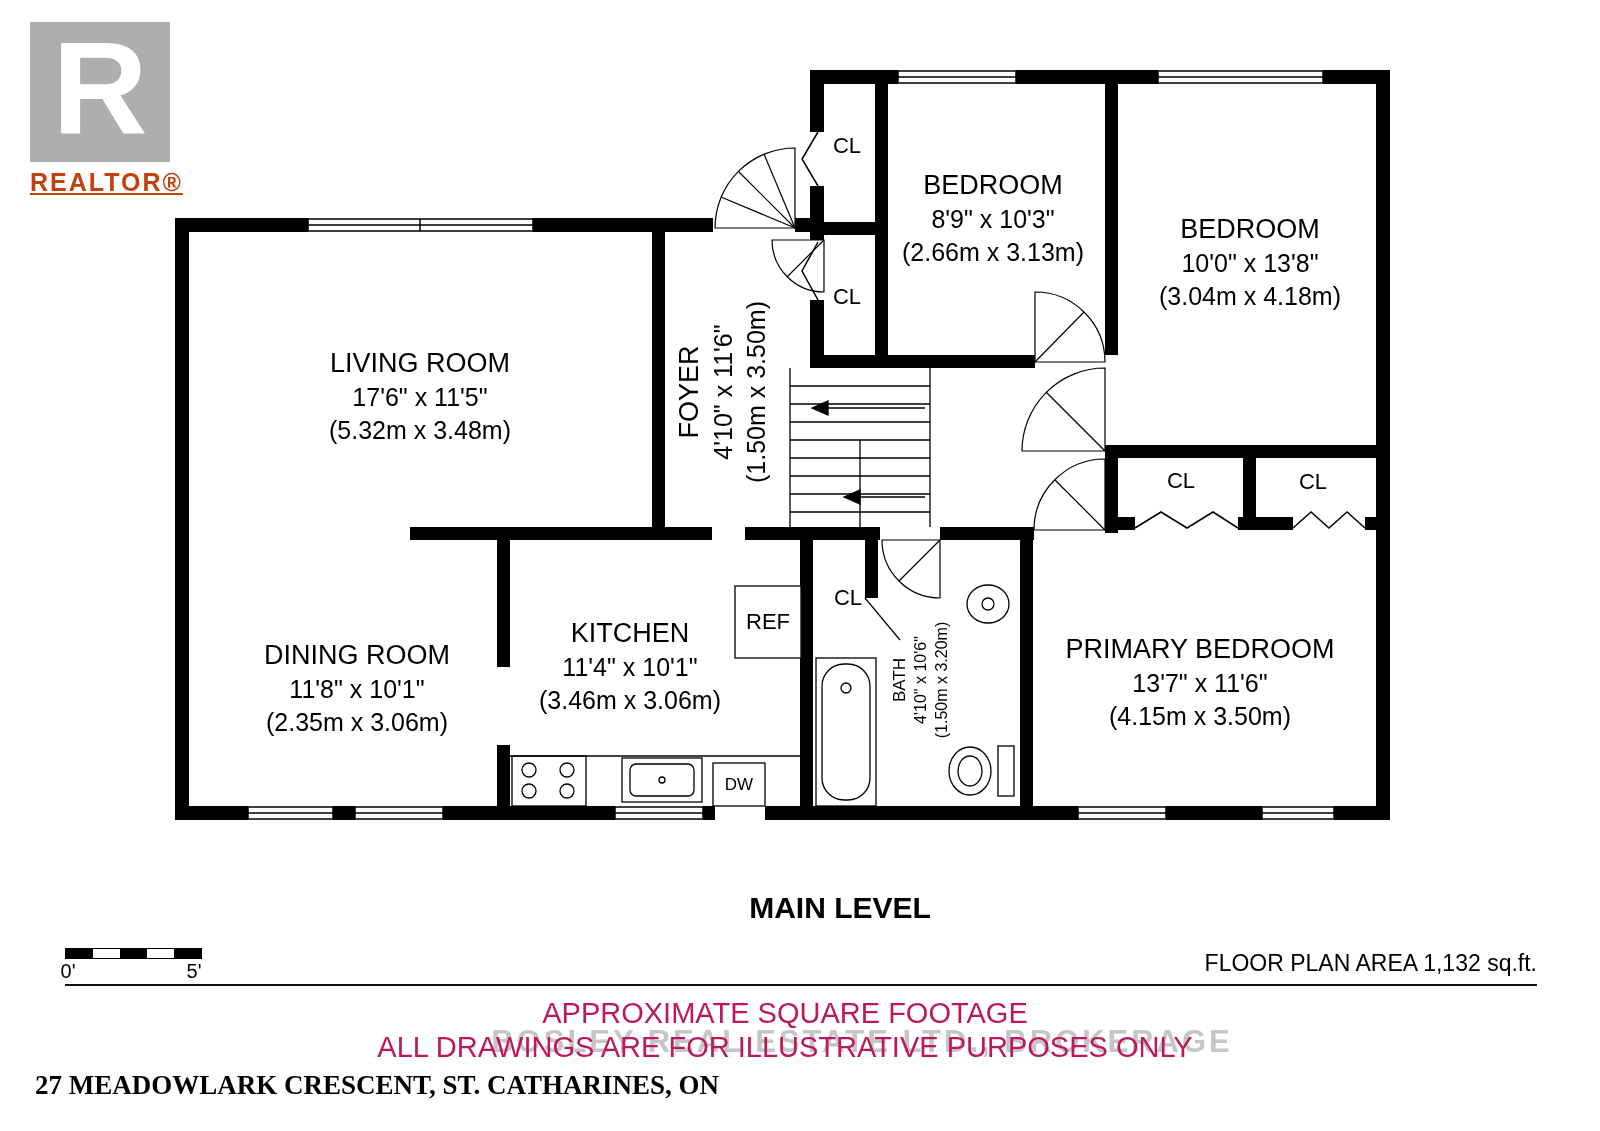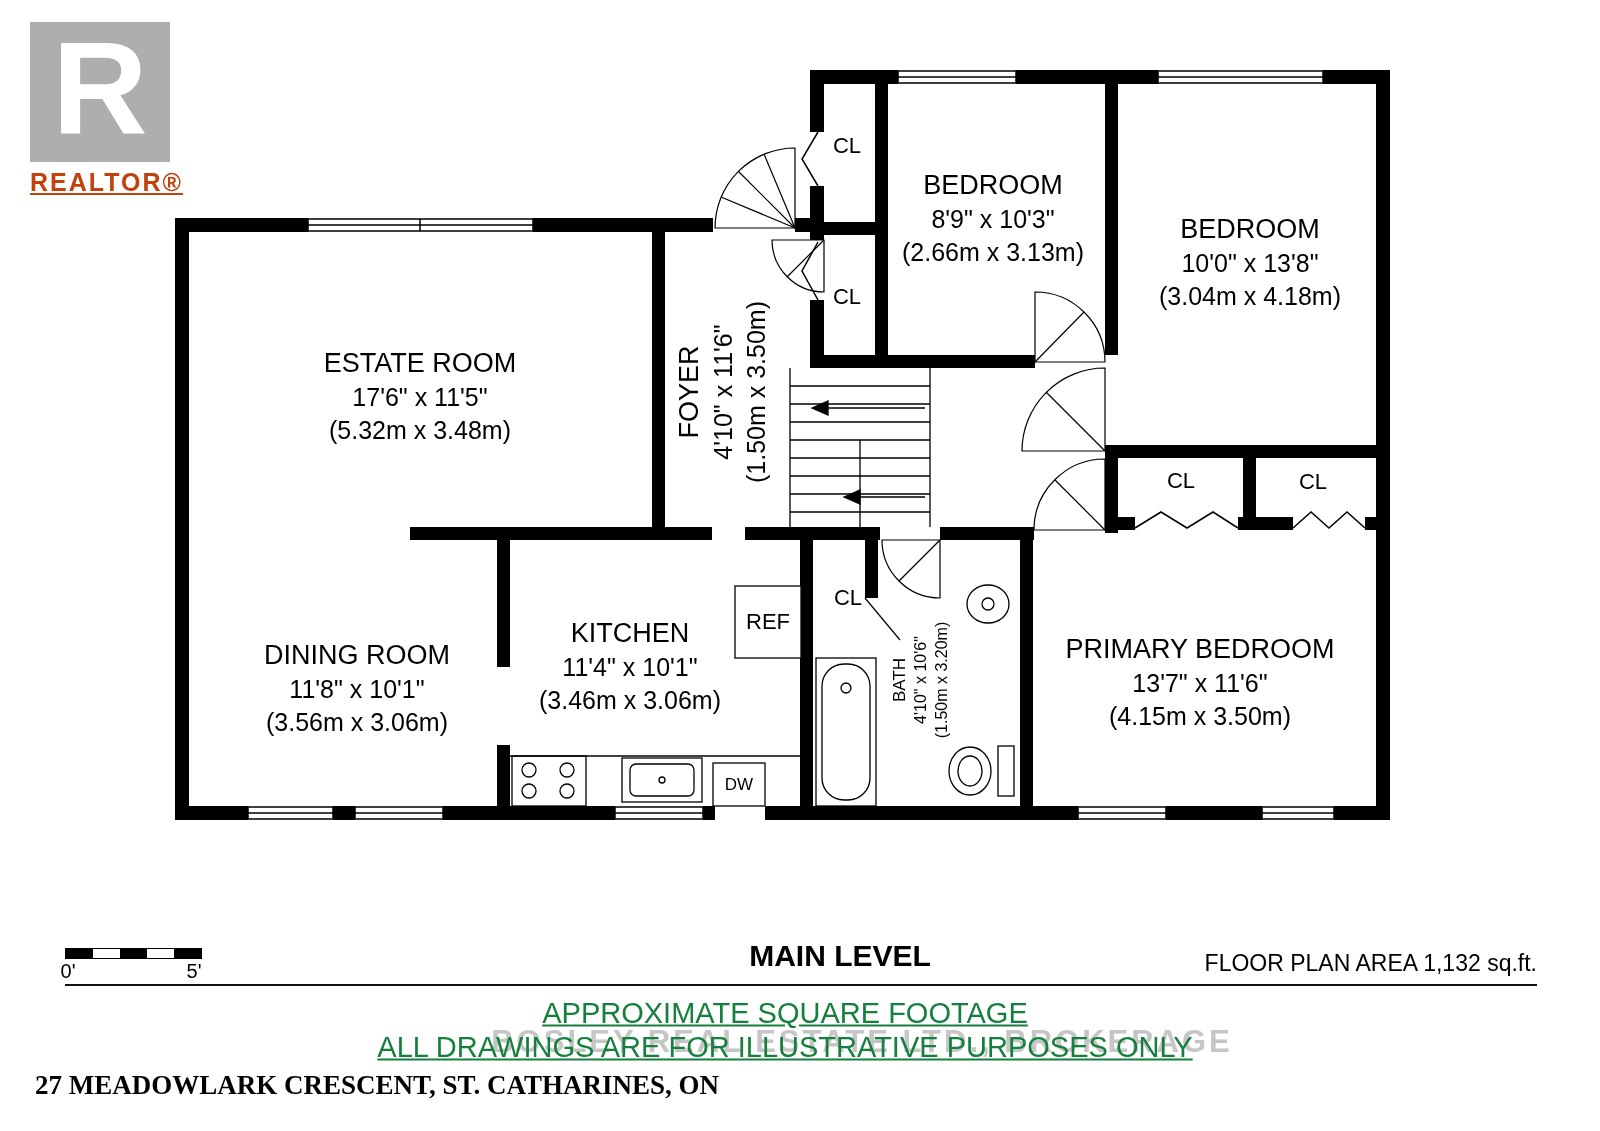--- a/index.html
+++ b/index.html
@@ -32,21 +32,21 @@
   .scalebar{position:absolute;left:65px;top:948px;width:135px;height:9px;border:1px solid #000;
             display:flex;z-index:5;}
   .scalebar .seg{flex:1;}
   .seg.b{background:#000;} .seg.w{background:#fff;}
   .scale-num{position:absolute;transform:translate(-50%,0);font-size:20px;z-index:5;}
 
   .hrule{position:absolute;left:65px;top:984px;width:1472px;height:2px;background:#111;z-index:5;}
 
   .area-text{position:absolute;right:63px;top:950px;font-size:23px;z-index:5;margin-left:44px;}
   .disclaimer{position:absolute;left:785px;transform:translate(-50%,-50%);font-size:29px;
-              color:#15803d;white-space:nowrap;z-index:4;text-decoration:underline;}
+              color:#be185d;white-space:nowrap;z-index:4;}
   .watermark{position:absolute;left:862px;top:1042px;transform:translate(-50%,-50%);
              font-size:31px;font-weight:bold;letter-spacing:3px;color:#c6c6c6;
              white-space:nowrap;z-index:2;}
   .address{position:absolute;left:35px;top:1070px;font-size:27px;font-weight:bold;z-index:5;font-family:Liberation Serif, serif;}
 </style>
 </head>
 <body>
 
 <div class="canvas">
 
@@ -177,28 +177,28 @@
       <circle cx="846" cy="688" r="5"></circle>
       <ellipse cx="988" cy="604" rx="21" ry="19"></ellipse>
       <circle cx="988" cy="604" r="6"></circle>
       <rect x="998" y="746" width="16" height="50"></rect>
       <ellipse cx="970" cy="771" rx="21" ry="24"></ellipse>
       <ellipse cx="970" cy="771" rx="12" ry="15"></ellipse>
     </g>
   </svg>
 
   <div class="room-label" style="left:420px;top:396px;">
-    <div class="room-name">ESTATE ROOM</div>
+    <div class="room-name">LIVING ROOM</div>
     <div class="room-dim">17'6" x 11'5"</div>
     <div class="room-dim">(5.32m x 3.48m)</div>
   </div>
   <div class="room-label" style="left:350px;top:688px;margin-left:7px;">
     <div class="room-name">DINING ROOM</div>
     <div class="room-dim">11'8" x 10'1"</div>
-    <div class="room-dim">(3.56m x 3.06m)</div>
+    <div class="room-dim">(2.35m x 3.06m)</div>
   </div>
   <div class="room-label" style="left:630px;top:666px;">
     <div class="room-name">KITCHEN</div>
     <div class="room-dim">11'4" x 10'1"</div>
     <div class="room-dim">(3.46m x 3.06m)</div>
   </div>
   <div class="room-label rot" style="left:722px;top:392px;">
     <div class="room-name">FOYER</div>
     <div class="room-dim">4'10" x 11'6"</div>
     <div class="room-dim">(1.50m x 3.50m)</div>
@@ -225,21 +225,21 @@
   </div>
 
   <div class="tag" style="left:847px;top:146px;">CL</div>
   <div class="tag" style="left:847px;top:297px;">CL</div>
   <div class="tag" style="left:848px;top:598px;">CL</div>
   <div class="tag" style="left:1181px;top:481px;">CL</div>
   <div class="tag" style="left:1313px;top:482px;">CL</div>
   <div class="tag" style="left:768px;top:622px;">REF</div>
   <div class="tag sm" style="left:739px;top:785px;">DW</div>
 
-  <div class="main-title" style="left:840px;top:908px;margin-top:48px;">MAIN LEVEL</div>
+  <div class="main-title" style="left:840px;top:908px;">MAIN LEVEL</div>
 
   <div class="scalebar">
     <div class="seg b"></div>
     <div class="seg w"></div>
     <div class="seg b"></div>
     <div class="seg w"></div>
     <div class="seg b"></div>
   </div>
   <div class="scale-num" style="left:68px;top:960px;">0'</div>
   <div class="scale-num" style="left:194px;top:960px;">5'</div>

